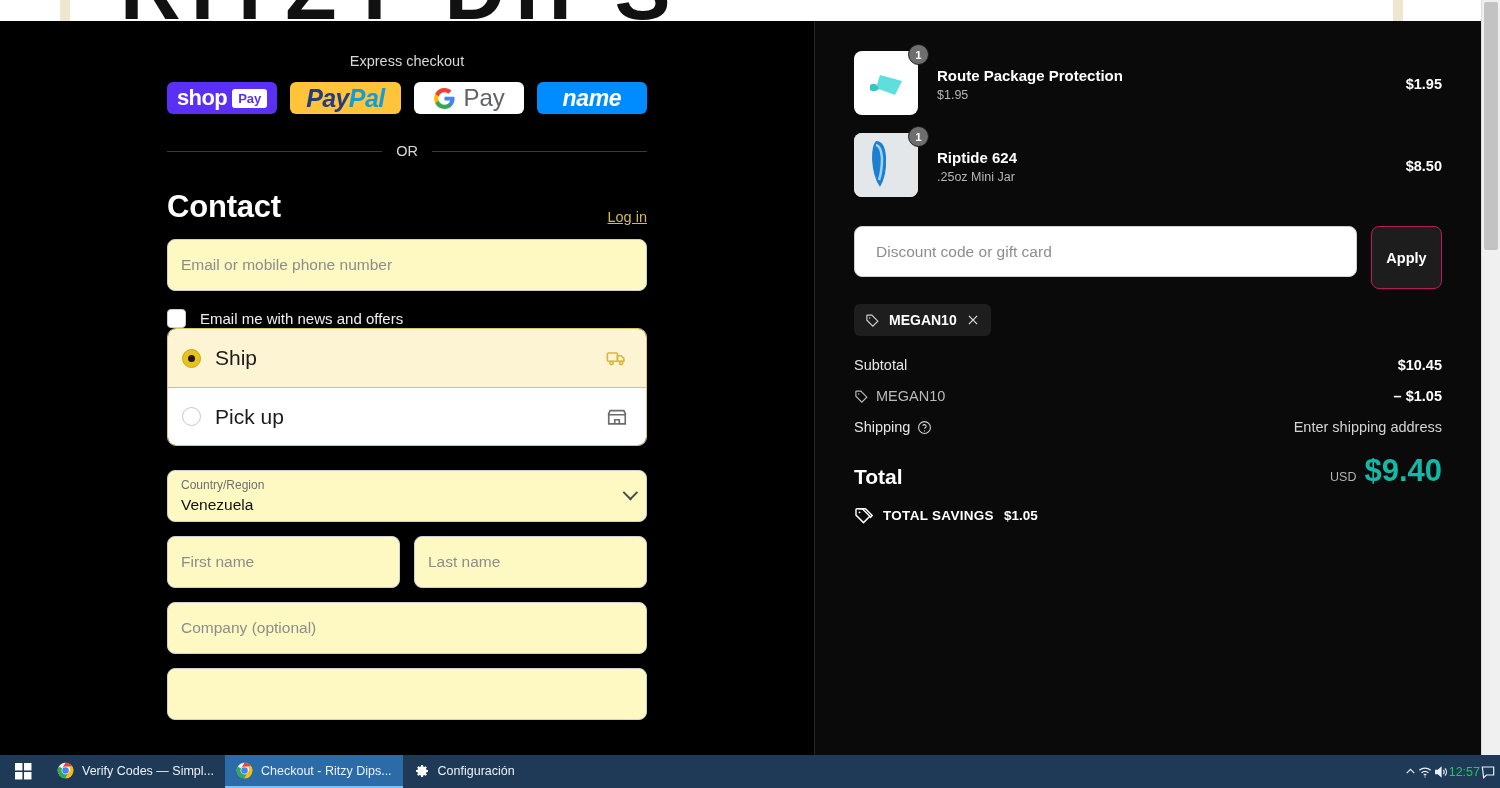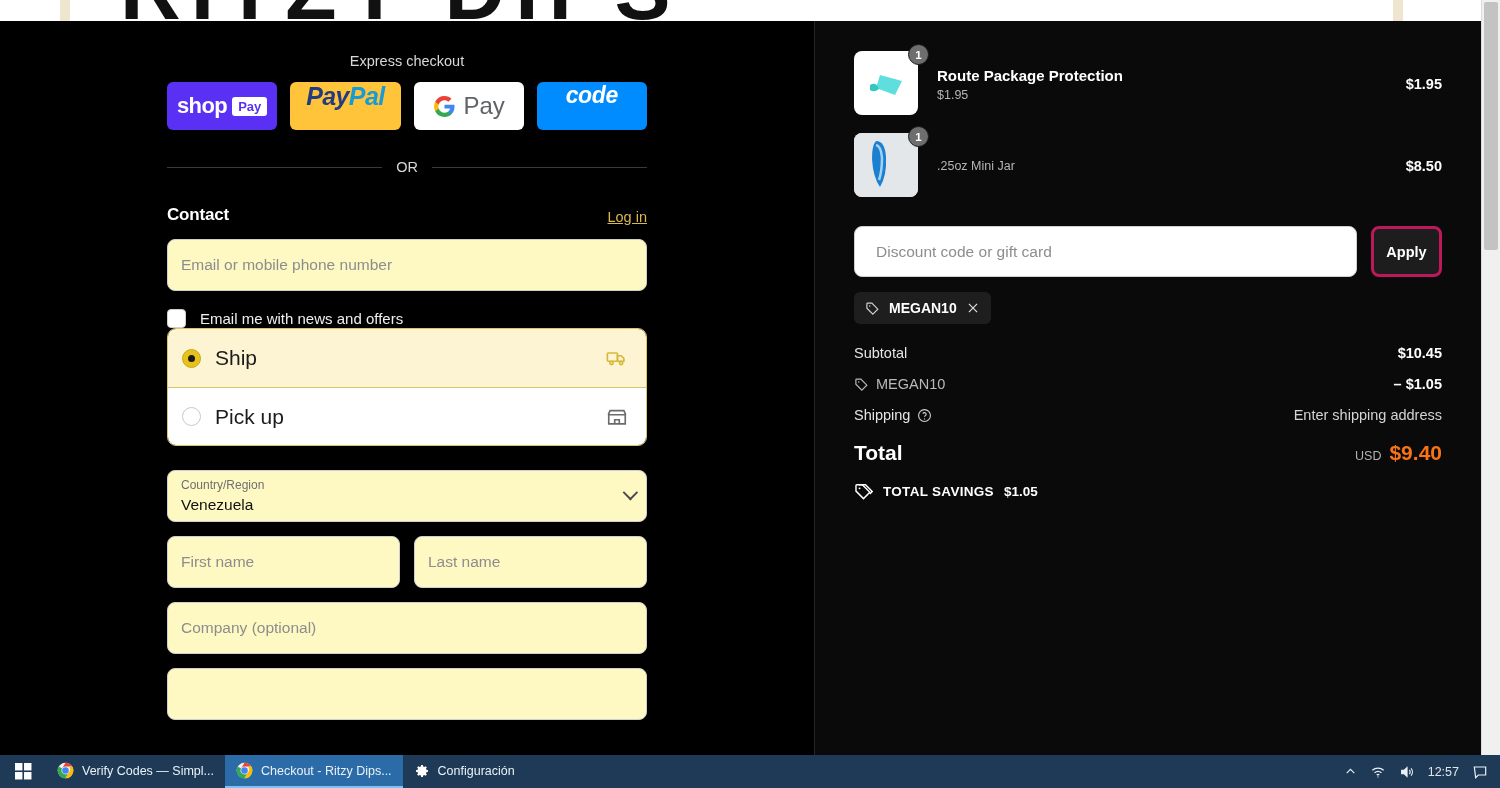--- a/index.html
+++ b/index.html
@@ -67,23 +67,23 @@
 
   .express-label {
     text-align: center;
     color: #d8d8d8;
     font-size: 14.5px;
     padding-top: 32px;
     padding-bottom: 13px;
   }
   .wallet-row { display: flex; gap: 13px; }
   .wallet-btn {
-    flex: 1; height: 48px;
+    flex: 1; height: 32px;
     border-radius: 6px;
-    display: flex; justify-content: center;
+    display: flex; align-items: center; justify-content: center;
     cursor: pointer; border: none;
     overflow: hidden;
   }
   .wallet-shoppay { background: #5a31f4; }
   .wallet-paypal  { background: #ffc43a; }
   .wallet-gpay    { background: #ffffff; }
   .wallet-venmo   { background: #008cff; }
 
   .sp-wrap { display: flex; align-items: center; gap: 5px; }
   .sp-shop { color: #fff; font-weight: 700; font-size: 22px; letter-spacing: -.6px; }
@@ -103,21 +103,21 @@
     margin-top: 29px;
   }
   .or-line { flex: 1; height: 1px; background: #3a3a3a; }
   .or-text { color: #d8d8d8; font-size: 14.5px; }
 
   .section-head {
     display: flex; align-items: flex-end; justify-content: space-between;
     margin-top: 30px; margin-bottom: 14px;
   }
   .section-title {
-    color: #fff; font-size: 17px; font-weight: 700; letter-spacing: -.2px;
+    color: #fff; font-size: 31px; font-weight: 700; letter-spacing: -.2px;
   }
   .login-link {
     color: #d9b94e; font-size: 14.5px;
     text-decoration: underline; cursor: pointer;
   }
 
   .field {
     width: 100%; height: 52px;
     background: #fef9c3; border: 1px solid #cfcfcf; border-radius: 8px;
     position: relative; cursor: text;
@@ -207,22 +207,22 @@
   .discount-row { display: flex; gap: 14px; margin-top: 19px; }
   .discount-field {
     flex: 1; height: 51px; background: #fff;
     border: 1px solid #cfcfcf; border-radius: 8px; position: relative; cursor: text;
   }
   .discount-field .ph {
     position: absolute; left: 13px; top: 50%; transform: translateY(-50%);
     color: #8d8d8d; font-size: 15.5px; margin-left: 8px;
   }
   .apply-btn {
-    width: 71px; height: 51px;
-    background: #1d1d1d; border: 3px solid #be185d; border-radius: 8px;
+    width: 71px; height: 63px;
+    background: #1d1d1d; border: 1px solid #be185d; border-radius: 8px;
     color: #fff; font-size: 14.5px; font-weight: 600;
     display: flex; align-items: center; justify-content: center;
     cursor: pointer;
   }
   .code-chip {
     display: inline-flex; align-items: center; gap: 9px;
     background: #1e1e1e; border-radius: 6px;
     padding: 8px 11px; margin-top: 15px; cursor: default;
   }
   .code-chip .name { color: #fff; font-size: 14px; font-weight: 700; }
@@ -238,21 +238,21 @@
   .t-value.plain { font-weight: 400; color: #d4d4d4; }
   .t-value.discount { font-weight: 700; }
 
   .total-row {
     display: flex; justify-content: space-between; align-items: flex-end;
     margin-top: 18px;
   }
   .total-word { color: #fff; font-size: 21px; font-weight: 700; }
   .total-amt { display: flex; align-items: baseline; gap: 8px; }
   .total-cur { color: #b3b3b3; font-size: 12.5px; }
-  .total-big { color: #f97316; font-size: 21px; font-weight: 700; }
+  .total-big { color: #14b8a6; font-size: 31px; font-weight: 700; }
 
   .savings-row {
     display: flex; align-items: center; gap: 10px;
     margin-top: 17px;
   }
   .savings-text { color: #fff; font-size: 13.5px; font-weight: 700; letter-spacing: .3px; }
   .savings-amt { color: #fff; font-size: 13.5px; font-weight: 700; }
 
   
   #scrollbar {
@@ -282,22 +282,22 @@
   .tb-item {
     display: flex; align-items: center; gap: 8px;
     height: 33px; padding: 0 11px;
     color: #eaf1f7; font-size: 12.5px;
     cursor: pointer; max-width: 190px;
     border-bottom: 2px solid transparent;
   }
   .tb-item.active { background: #2b6ca8; border-bottom-color: #7ec2f3; }
   .tb-label { white-space: nowrap; overflow: hidden; text-overflow: ellipsis; }
   .tray {
-    margin-left: auto; display: flex; align-items: center; gap: 13px;
-    padding-right: 12px; color: #e5e5e5; font-size: 12.5px;
+    margin-left: auto; display: flex; align-items: center; 
+    padding-right: 4px; color: #22c55e; font-size: 12.5px;
   }
   .tray-ic { cursor: pointer; display: flex; align-items: center; }
   .tray-clock { cursor: pointer; }
 </style>
 </head>
 <body>
 
 <div id="app">
 
   <div id="banner">
@@ -330,21 +330,21 @@
               <svg width="25" height="25" viewBox="0 0 24 24">
                 <path fill="#4285F4" d="M21.6 12.2c0-.7-.06-1.37-.18-2H12v3.8h5.4a4.6 4.6 0 0 1-2 3v2.5h3.24c1.9-1.75 3-4.33 3-7.3z"></path>
                 <path fill="#34A853" d="M12 22c2.7 0 4.97-.9 6.63-2.43l-3.24-2.5c-.9.6-2.05.96-3.39.96-2.6 0-4.8-1.76-5.6-4.12H3.06v2.59A10 10 0 0 0 12 22z"></path>
                 <path fill="#FBBC05" d="M6.4 13.9a6 6 0 0 1 0-3.83V7.5H3.06a10 10 0 0 0 0 9l3.34-2.6z"></path>
                 <path fill="#EA4335" d="M12 5.95c1.47 0 2.79.5 3.83 1.5l2.87-2.87C16.96 2.98 14.7 2 12 2A10 10 0 0 0 3.06 7.5l3.34 2.58C7.2 7.7 9.4 5.95 12 5.95z"></path>
               </svg>
               <span class="gp-pay">Pay</span>
             </span>
           </div>
           <div class="wallet-btn wallet-venmo">
-            <span class="vm-text">code</span>
+            <span class="vm-text">name</span>
           </div>
         </div>
 
         <div class="or-row">
           <div class="or-line"></div>
           <div class="or-text">OR</div>
           <div class="or-line"></div>
         </div>
 
         <div class="section-head">
@@ -435,20 +435,21 @@
             <div class="thumb photo">
               <svg width="64" height="64" viewBox="0 0 64 64">
                 <rect width="64" height="64" fill="#e3e7ea"></rect>
                 <path d="M22 8 Q31 8 32 24 Q33 42 26 54 Q19 44 18 26 Q18 12 22 8 Z" fill="#1d7fd0"></path>
                 <path d="M22 12 Q27 13 28 25 Q28 38 25 47" stroke="#9fd2f5" stroke-width="2.5" fill="none"></path>
               </svg>
             </div>
             <div class="qty-badge">1</div>
           </div>
           <div class="li-text">
+            <div class="li-title">Riptide 624</div>
             <div class="li-sub">.25oz Mini Jar</div>
           </div>
           <div class="li-price">$8.50</div>
         </div>
 
         
         <div class="discount-row">
           <div class="discount-field">
             <span class="ph">Discount code or gift card</span>
           </div>

